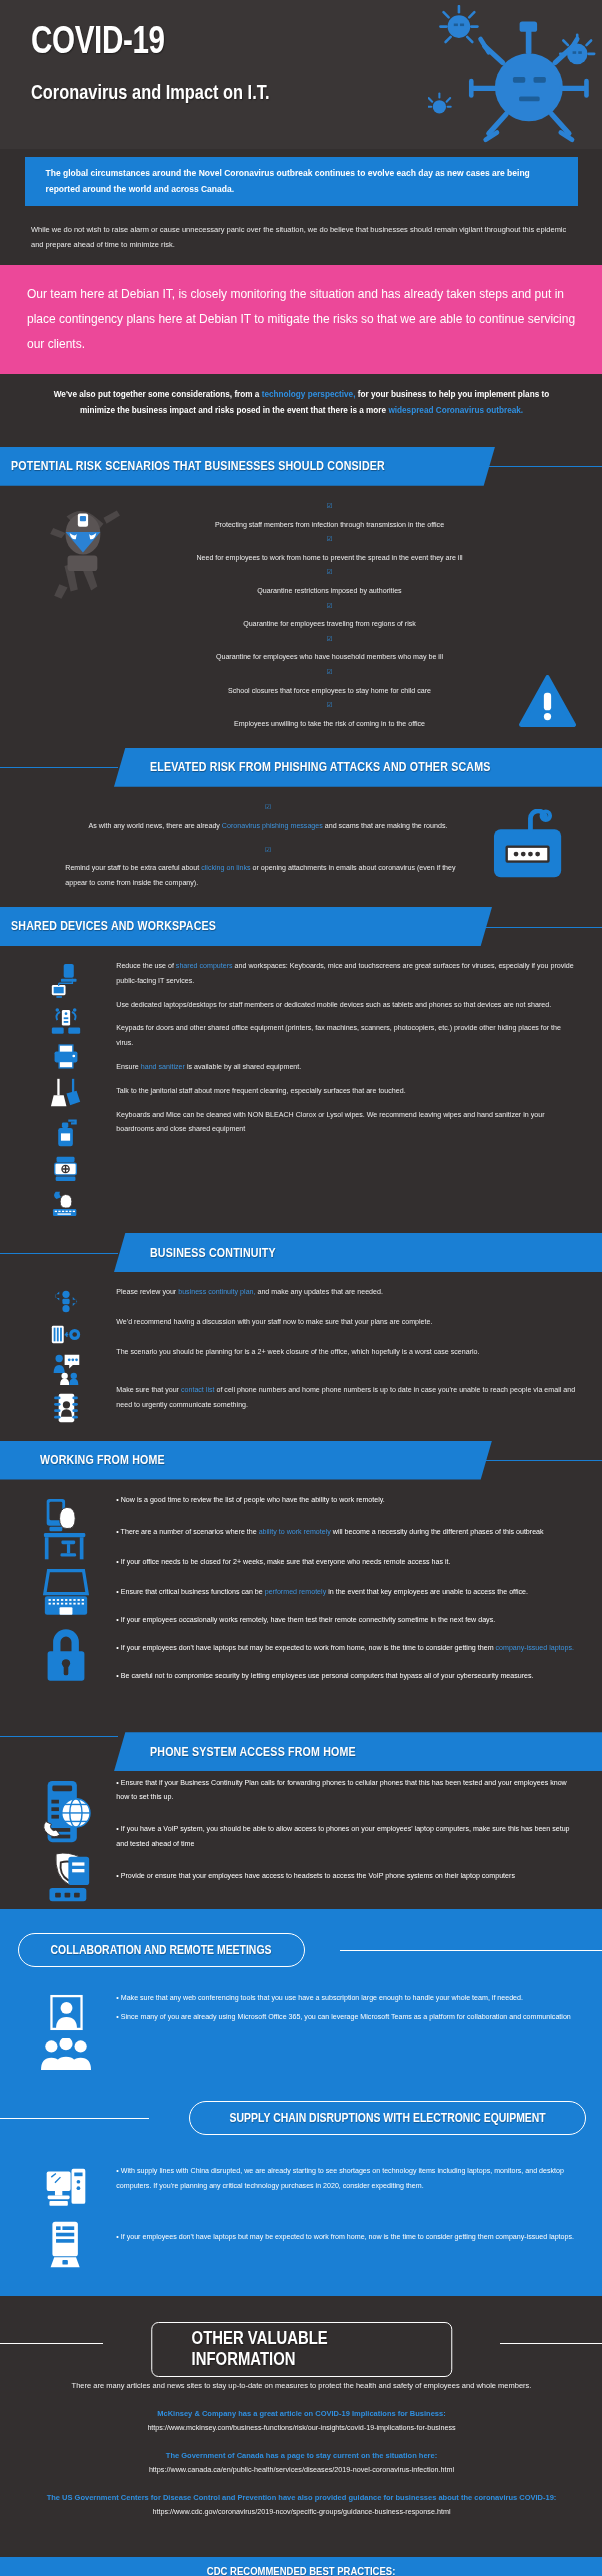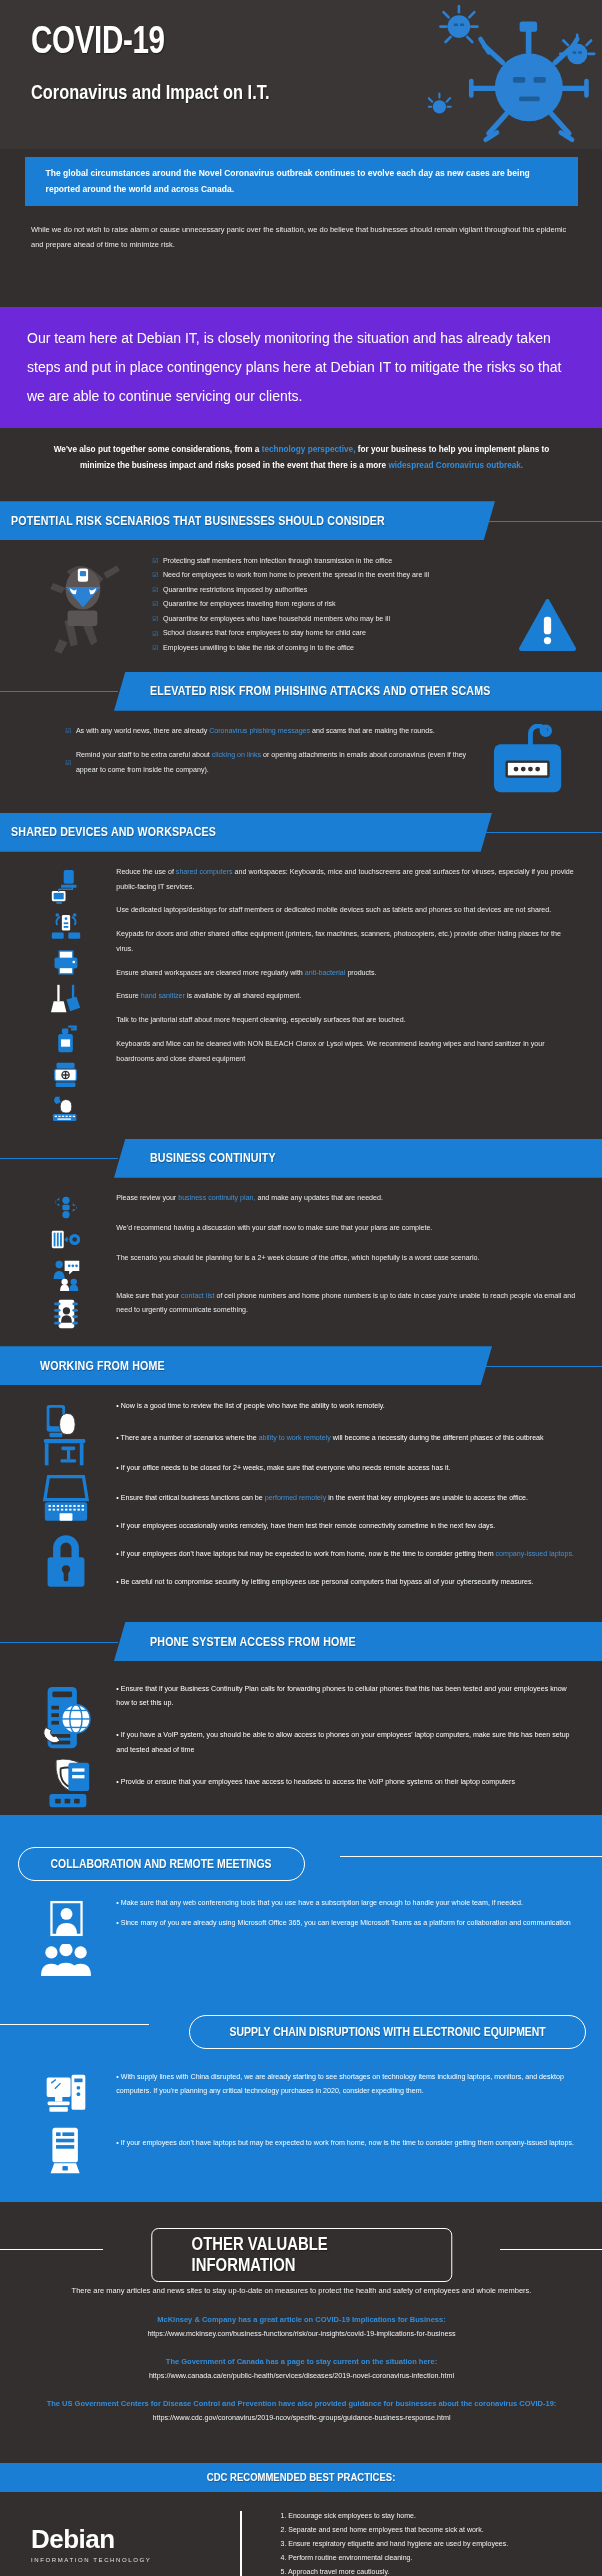--- a/index.html
+++ b/index.html
@@ -48,26 +48,25 @@
     padding: 8.2px 20.6px;
   }
   .intro-1 { margin: 7.7px 25px 0 25px; }
   .intro-plain {
     padding: 15.5px 31px 13.4px 31px;
     font-size: 7.5px;
     line-height: 2.0;
     color: #e9e9e9;
   }
   .full-blue {
-    background: #6d28d9;
+    background: #ec4899;
     padding: 16.5px 27px;
-    font-size: 14px;
+    font-size: 12px;
     line-height: 2.1;
     color: #fff;
-    margin-top: 42px;
   }
   .intro-center {
     padding: 13.4px 37px 15.5px 37px;
     text-align: center;
     font-size: 8.2px;
     font-weight: bold;
     line-height: 2.0;
   }
   .lnk { color: #2f8fe0; }
   .lnk-soft { color: #3d93dd; font-weight: normal; }
@@ -100,21 +99,21 @@
   }
   .banner.right-anchored {
     right: 0;
     padding: 0 11.3px 0 36px;
     clip-path: polygon(11.3px 0, 100% 0, 100% 100%, 0 100%);
   }
 
   
   .pill-row { position: relative; height: 38px; margin-top: 15.5px; }
   .pill {
-    position: absolute; top: 8px; height: 34px;
+    position: absolute; top: 0; height: 34px;
     border: 1px solid #ffffff;
     border-radius: 17.5px;
     display: flex; align-items: center; justify-content: center;
     padding: 0 15.5px;
     color: #fff; font-weight: bold; font-size: 12px;
     text-shadow: 0.5px 0.5px 1px rgba(0,0,0,.3);
   }
   .pill span { transform: scaleX(0.87); display:block; }
   .pill-line { position: absolute; top: 17px; height: 1px; background: #fff; }
 
@@ -131,21 +130,21 @@
     align-items: center; justify-content: flex-start;
     gap: 7.2px;
     padding-top: 3.1px;
   }
   .icon-col.wide { width: 118px; flex: 0 0 118px; }
   .text-col { flex: 1; }
 
   .check-list { list-style: none; }
   .check-list li {
     display: flex; align-items: center; gap: 4.6px;
-    font-size: 7.1px; line-height: 2.05; color: #ededed;
+    font-size: 7.1px; line-height: 2.05; color: #ededed; flex-direction: column;
   }
   .chk { color: #2f8fe0; font-size: 6.7px; line-height: 2.1; flex: 0 0 auto; }
 
   .para-list { list-style: none; }
   .para-list li {
     font-size: 7.1px; line-height: 2.05; color: #ededed;
     margin-bottom: 9.3px;
   }
   .bullet-list { list-style: none; }
   .bullet-list li {
@@ -477,21 +476,20 @@
               <rect x="16" y="52" width="30" height="3"></rect>
             </g>
         </svg>
       </div>
     </div>
     <div class="text-col">
       <ul class="para-list">
         <li><span>Reduce the use of </span><span class="lnk-soft">shared computers</span><span> and workspaces: Keyboards, mice and touchscreens are great surfaces for viruses, especially if you provide public-facing IT services.</span></li>
         <li><span>Use dedicated laptops/desktops for staff members or dedicated mobile devices such as tablets and phones so that devices are not shared.</span></li>
         <li><span>Keypads for doors and other shared office equipment (printers, fax machines, scanners, photocopiers, etc.) provide other hiding places for the virus.</span></li>
-        <li><span>Ensure shared workspaces are cleaned more regularly with </span><span class="lnk-soft">anti-bacterial</span><span> products.</span></li>
         <li><span>Ensure </span><span class="lnk-soft">hand sanitizer</span><span> is available by all shared equipment.</span></li>
         <li><span>Talk to the janitorial staff about more frequent cleaning, especially surfaces that are touched.</span></li>
         <li><span>Keyboards and Mice can be cleaned with NON BLEACH Clorox or Lysol wipes. We recommend leaving wipes and hand sanitizer in your boardrooms and close shared equipment</span></li>
       </ul>
     </div>
   </div>
 
   <div class="banner-row">
     <div class="rule left" style="width:118px;"></div>
     <div class="banner right-anchored" style="width:489px;">
@@ -638,21 +636,21 @@
         <li style="margin-bottom:13.4px;"><span>• Ensure that critical business functions can be </span><span class="lnk-soft">performed remotely</span><span> in the event that key employees are unable to access the office.</span></li>
         <li style="margin-bottom:13.4px;"><span>• If your employees occasionally works remotely, have them test their remote connectivity sometime in the next few days.</span></li>
         <li style="margin-bottom:13.4px;"><span>• If your employees don't have laptops but may be expected to work from home, now is the time to consider getting them </span><span class="lnk-soft">company-issued laptops.</span></li>
         <li><span>• Be careful not to compromise security by letting employees use personal computers that bypass all of your cybersecurity measures.</span></li>
       </ul>
     </div>
   </div>
 
   <div class="banner-row" style="margin-top:17.5px;">
     <div class="rule left" style="width:118px;"></div>
-    <div class="banner right-anchored" style="width:489px;">
+    <div class="banner right-anchored" style="width:489px;margin-top:16px;">
       <span>PHONE SYSTEM ACCESS FROM HOME</span>
     </div>
   </div>
   <div class="content" style="padding-top:20.6px;">
     <div class="icon-col">
       <div>
         <svg viewBox="0 0 110 140" width="52" height="66">
           <rect x="16" y="4" width="62" height="130" rx="10" fill="#1a7fd4"></rect>
           <rect x="26" y="14" width="42" height="12" rx="3" fill="#332f2f"></rect>
           <g fill="#332f2f">

